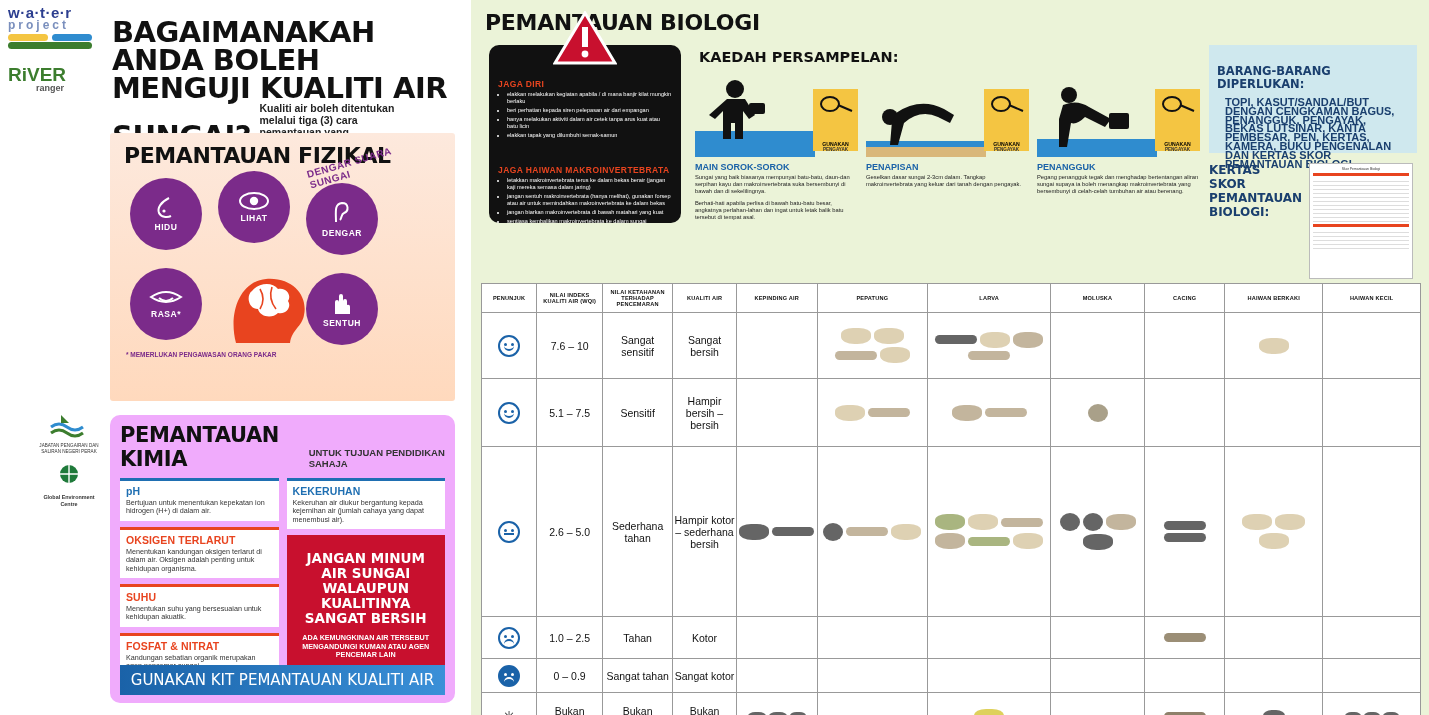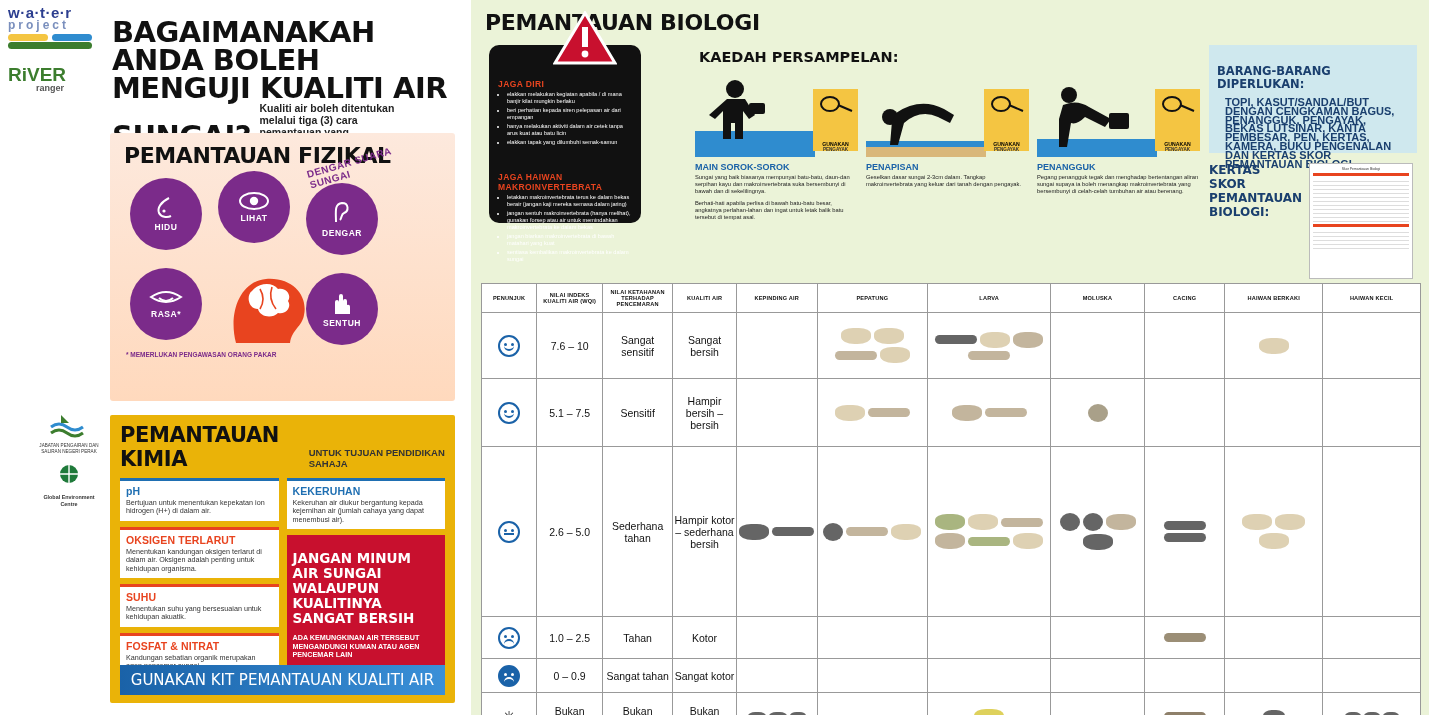--- a/index.html
+++ b/index.html
@@ -66,34 +66,34 @@
   .deria {
     position:absolute; left:14px; bottom:12px; width:317px; height:30px;
     background:linear-gradient(90deg,#f05a22,#ee3d24);
     color:#fff; font-family:"DejaVu Sans", sans-serif; font-weight:bold; font-size:15px;
     display:flex; align-items:center; justify-content:center; letter-spacing:0.3px;
   }
 
   
   .kimia {
     position:absolute; left:110px; top:415px; width:345px; height:288px;
-    background:#eab308; border-radius:2px; padding:8px 10px;
+    background:#f0abfc; border-radius:10px; padding:8px 10px;
   }
   .kimia-head { display:flex; align-items:flex-end; gap:10px; }
   .kimia-head h2 { margin:0; font-family:"DejaVu Sans", sans-serif; font-size:21px; letter-spacing:-0.4px; color:#111; }
   .kimia-head .purpose { font-size:9.5px; font-weight:bold; color:#333; line-height:11px; padding-bottom:2px; }
   .kimia-grid { display:flex; gap:8px; margin-top:7px; }
   .kcol { width:161px; display:flex; flex-direction:column; gap:6px; }
   .kitem { background:#fff; border-top:3px solid #e8441f; padding:4px 6px 5px; }
   .kitem h3 { margin:0 0 2px; font-size:10.5px; color:#e8441f; font-weight:bold; letter-spacing:0.1px; }
   .kitem p { margin:0; font-size:7.2px; line-height:8.4px; color:#333; }
   .kitem.blue { border-top-color:#1f6fb2; }
   .kitem.blue h3 { color:#1f6fb2; }
   .warn {
-    background:#c8102e; color:#fff; padding:8px 6px; flex:1;
+    background:#c8102e; color:#fff; padding:8px 6px; text-align:center; flex:1;
     display:flex; flex-direction:column; justify-content:center;
   }
   .warn h3 { margin:0; font-family:"DejaVu Sans", sans-serif; font-size:13.5px; line-height:15px; letter-spacing:0px; }
   .warn p { margin:8px 0 0; font-size:7.2px; line-height:8.6px; font-weight:bold; }
   .kit {
     position:absolute; left:10px; bottom:8px; width:325px; height:30px;
     background:linear-gradient(90deg,#1a62a8,#3a90d8);
     color:#fff; font-family:"DejaVu Sans", sans-serif; font-size:15px;
     display:flex; align-items:center; justify-content:center;
   }
@@ -105,21 +105,21 @@
 
   
   .right { position:absolute; left:471px; top:0; width:958px; height:715px; background:#ebf3d8; padding:8px 8px 6px 10px; }
   .right h2.title {
     margin:2px 0 6px 4px; font-family:"DejaVu Sans", sans-serif;
     font-size:22px; letter-spacing:-0.3px; color:#111;
   }
   .topstrip { position:relative; height:242px; }
 
   .jaga {
-    position:absolute; left:8px; top:4px; width:152px; height:178px;
+    position:absolute; left:8px; top:4px; width:192px; height:178px;
     background:#111; color:#fff; border-radius:10px; padding:8px 9px;
   }
   .warnsign {
     position:absolute; left:64px; top:-34px; width:64px; height:56px;
   }
   .jaga h4 { margin:26px 0 2px; color:#e8441f; font-size:8.5px; letter-spacing:0.4px; }
   .jaga ul { margin:0; padding-left:9px; }
   .jaga li { font-size:5.6px; line-height:7px; margin-bottom:2px; }
 
   .kaedah { position:absolute; left:214px; top:8px; width:510px; }

